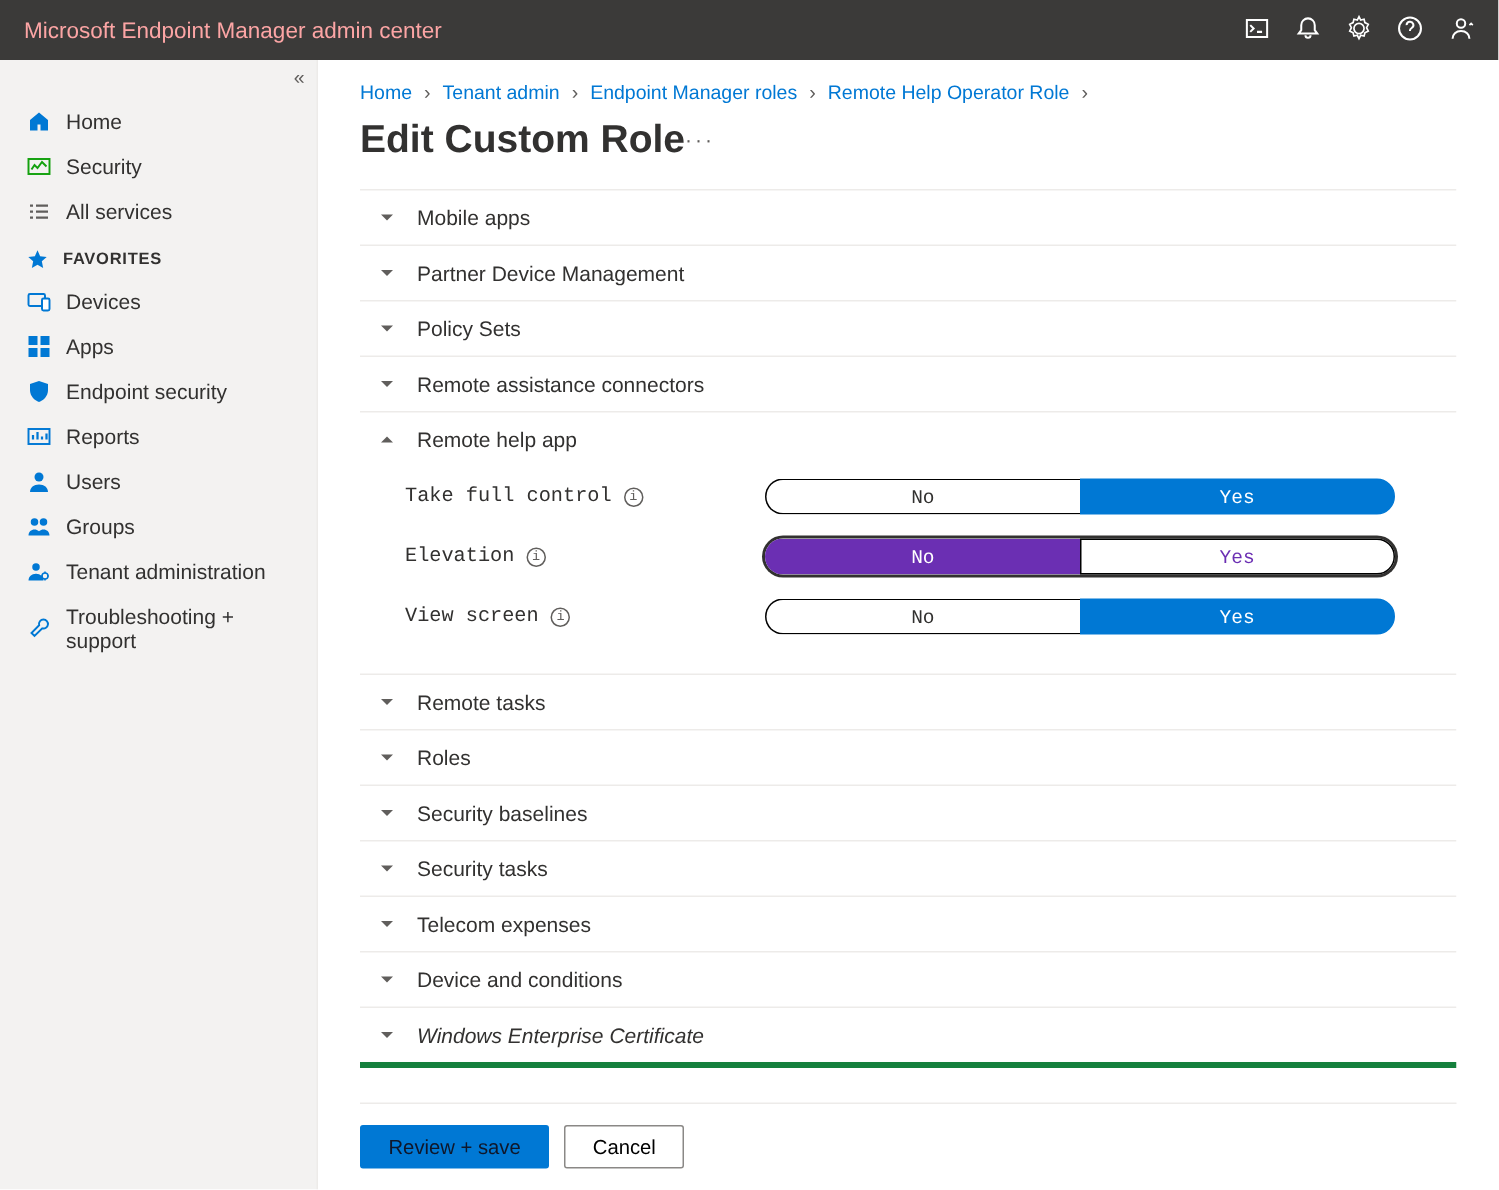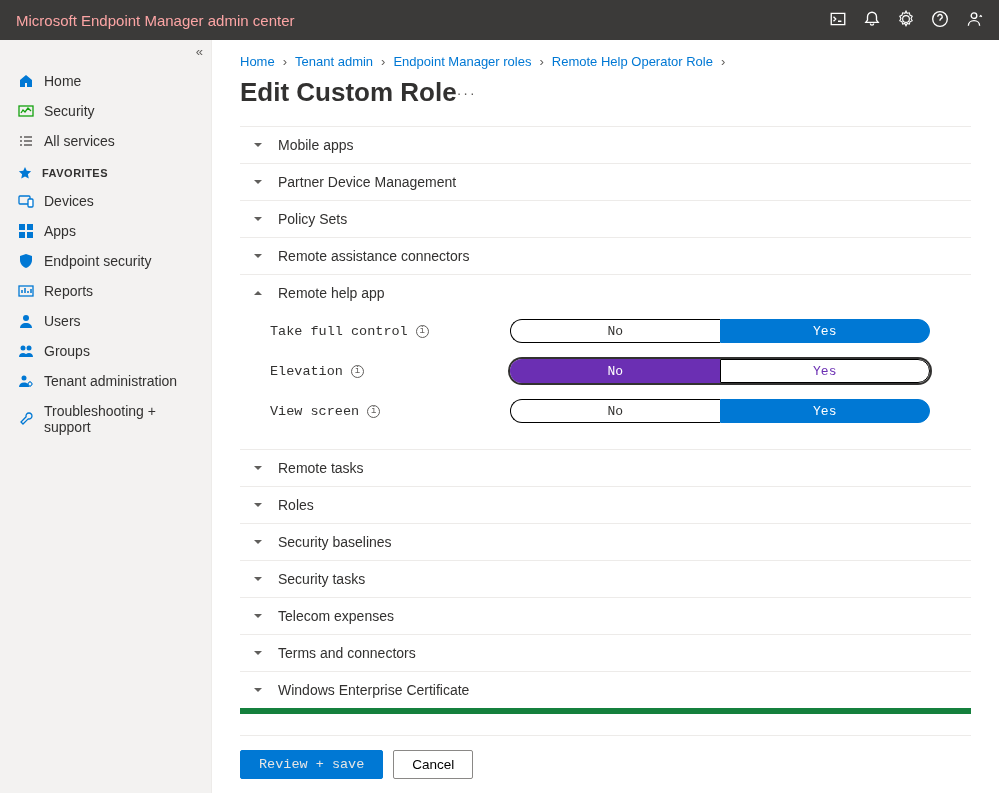--- a/index.html
+++ b/index.html
@@ -26,21 +26,21 @@
   .breadcrumb { display: flex; align-items: center; gap: 8px; font-size: 13px; margin-bottom: 8px; flex-wrap: wrap; }
   .breadcrumb a { color: #0078d4; text-decoration: none; cursor: pointer; }
   .breadcrumb .sep { color: #605e5c; }
   
   .page-title-row { display: flex; align-items: center; gap: 0; margin-bottom: 18px; }
   .page-title { font-size: 26px; font-weight: 600; }
   .page-title-dots { color: #605e5c; letter-spacing: 2px; cursor: pointer; }
 
   .sections { flex: 1; overflow-y: auto; }
   .section-row { border-top: 1px solid #edebe9; padding: 10px 6px; display: flex; align-items: center; gap: 14px; cursor: pointer; }
-  .section-row:last-of-type { border-bottom: 6px solid #15803d; }
+  .section-row:last-of-type { border-bottom: 4px solid #15803d; font-style: italic; }
   .chevron { width: 12px; height: 12px; display: inline-flex; align-items: center; justify-content: center; margin-left: 6px; }
   .chevron svg { width: 12px; height: 12px; fill: #605e5c; }
   .section-title { font-size: 14px; }
   
   .perm-block { border-top: 1px solid #edebe9; padding: 0 0 18px 0; }
   .perm-block .section-row { border: none; padding: 10px 6px; }
   .perm-row { display: flex; align-items: center; padding: 8px 6px 8px 30px; font-family: Liberation Mono, monospace; }
   .perm-label { width: 240px; display: flex; align-items: center; gap: 8px; font-size: 13.5px; }
   .info-icon { width: 13px; height: 13px; border: 1px solid #605e5c; border-radius: 50%; display: inline-flex; align-items: center; justify-content: center; font-size: 9px; color: #605e5c; cursor: default; }
   
@@ -48,21 +48,21 @@
   .toggle-opt { flex: 1; display: flex; align-items: center; justify-content: center; font-size: 13px; border: 1px solid #000000; background: #fff; cursor: pointer; color: #323130; }
   .toggle-opt:first-child { border-radius: 999px 0 0 999px; border-right: none; }
   .toggle-opt:last-child { border-radius: 0 999px 999px 0; }
   .toggle-opt.active-blue { background: #0078d4; border-color: #0078d4; color: #fff; }
   .toggle.focused { box-shadow: 0 0 0 2px #323130; border-radius: 999px; }
   .toggle-opt.active-purple { background: #6b2fb3; border-color: #6b2fb3; color: #fff; }
   .toggle-opt.text-purple { color: #6b2fb3; }
 
   .footer { border-top: 1px solid #edebe9; padding: 14px 0; display: flex; gap: 10px; background: #fff; }
   .btn { padding: 6px 18px; font-size: 13.5px; border: 1px solid #8a8886; background: #fff; cursor: pointer; border-radius: 2px; }
-  .btn.primary { background: #0078d4; color: #e5e5e5; border-color: #0078d4; font-family: Liberation Mono, monospace; }
+  .btn.primary { background: #0078d4; color: #0f172a; border-color: #0078d4; }
 </style>
 </head>
 <body>
 
 <div class="topbar">
   <div class="topbar-title">Microsoft Endpoint Manager admin center</div>
   <div class="topbar-icons">
     <span class="ico"><svg viewBox="0 0 16 16">
           <path d="M2 3h12v10H2z" fill="none" stroke="#fff" stroke-width="1.2"></path>
           <path d="M4 6l2 2-2 2M8 10h3" stroke="#fff" stroke-width="1.2" fill="none"></path>
@@ -331,21 +331,21 @@
             </svg>
           </span>
         <span class="section-title">Telecom expenses</span>
       </div>
       <div class="section-row">
         <span class="chevron">
             <svg viewBox="0 0 12 12">
               <path d="M2 4l4 4 4-4"></path>
             </svg>
           </span>
-        <span class="section-title">Terms and connectors</span>
+        <span class="section-title">Device and conditions</span>
       </div>
       <div class="section-row">
         <span class="chevron">
             <svg viewBox="0 0 12 12">
               <path d="M2 4l4 4 4-4"></path>
             </svg>
           </span>
         <span class="section-title">Windows Enterprise Certificate</span>
       </div>
     </div>

